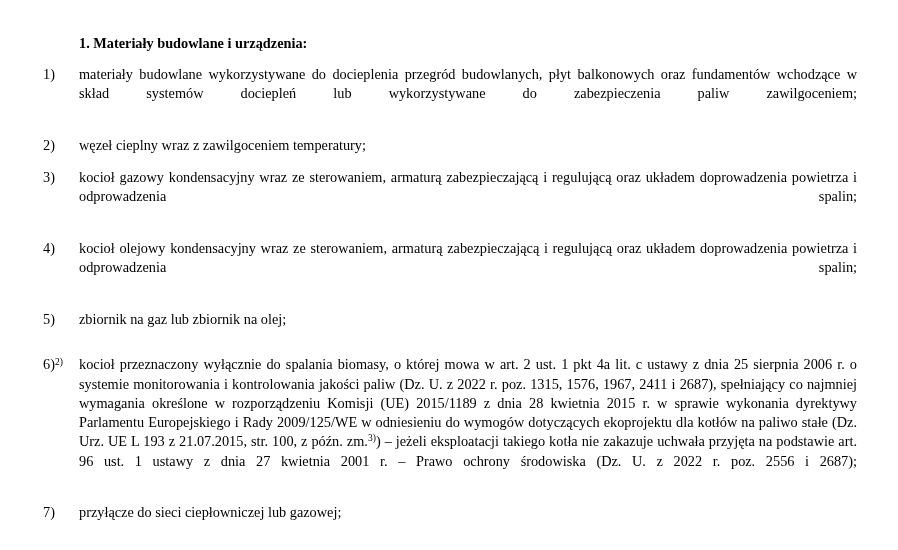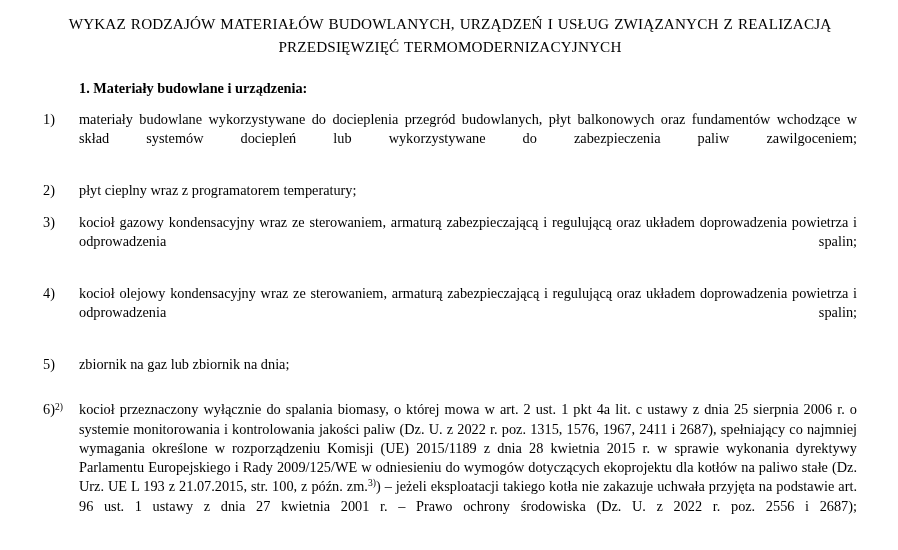--- a/index.html
+++ b/index.html
@@ -103,52 +103,48 @@
   }
 
   .item-6 { margin-top: 26px; }
   .item-6 .body { word-spacing: 0.4px; }
 </style>
 </head>
 <body>
 
 <div class="page">
 
-  <h1 class="doc-title">
-    <span class="title-line">WYKAZ RODZAJÓW MATERIAŁÓW BUDOWLANYCH, URZĄDZEŃ I USŁUG ZWIĄZANYCH Z REALIZACJĄ</span>
-    <span class="title-line">PRZEDSIĘWZIĘĆ TERMOMODERNIZACYJNYCH</span>
-  </h1>
 
   <h2 class="section-heading">1. Materiały budowlane i urządzenia:</h2>
 
   <div class="item-list">
 
     <div class="list-item">
       <span class="marker">1)</span>
       <span class="body">materiały budowlane wykorzystywane do docieplenia przegród budowlanych, płyt balkonowych oraz fundamentów wchodzące w skład systemów dociepleń lub wykorzystywane do zabezpieczenia paliw zawilgoceniem;</span>
     </div>
 
     <div class="list-item no-justify">
       <span class="marker">2)</span>
-      <span class="body">płyt cieplny wraz z programatorem temperatury;</span>
+      <span class="body">węzeł cieplny wraz z zawilgoceniem temperatury;</span>
     </div>
 
     <div class="list-item">
       <span class="marker">3)</span>
       <span class="body">kocioł gazowy kondensacyjny wraz ze sterowaniem, armaturą zabezpieczającą i regulującą oraz układem doprowadzenia powietrza i odprowadzenia spalin;</span>
     </div>
 
     <div class="list-item">
       <span class="marker">4)</span>
       <span class="body">kocioł olejowy kondensacyjny wraz ze sterowaniem, armaturą zabezpieczającą i regulującą oraz układem doprowadzenia powietrza i odprowadzenia spalin;</span>
     </div>
 
     <div class="list-item no-justify">
       <span class="marker">5)</span>
-      <span class="body">zbiornik na gaz lub zbiornik na dnia;</span>
+      <span class="body">zbiornik na gaz lub zbiornik na olej;</span>
     </div>
 
     <div class="list-item item-6">
       <span class="marker"><span>6)</span><sup>2)</sup></span>
       <span class="body"><span>kocioł przeznaczony wyłącznie do spalania biomasy, o której mowa w art. 2 ust. 1 pkt 4a lit. c ustawy z dnia 25 sierpnia 2006 r. o systemie monitorowania i kontrolowania jakości paliw (Dz. U. z 2022 r. poz. 1315, 1576, 1967, 2411 i 2687), spełniający co najmniej wymagania określone w rozporządzeniu Komisji (UE) 2015/1189 z dnia 28 kwietnia 2015 r. w sprawie wykonania dyrektywy Parlamentu Europejskiego i Rady 2009/125/WE w odniesieniu do wymogów dotyczących ekoprojektu dla kotłów na paliwo stałe (Dz. Urz. UE L 193 z 21.07.2015, str. 100, z późn. zm.</span><sup>3)</sup><span>) – jeżeli eksploatacji takiego kotła nie zakazuje uchwała przyjęta na podstawie art. 96 ust. 1 ustawy z dnia 27 kwietnia 2001 r. – Prawo ochrony środowiska (Dz. U. z 2022 r. poz. 2556 i 2687);</span></span>
     </div>
 
     <div class="list-item no-justify">
       <span class="marker">7)</span>
       <span class="body">przyłącze do sieci ciepłowniczej lub gazowej;</span>

